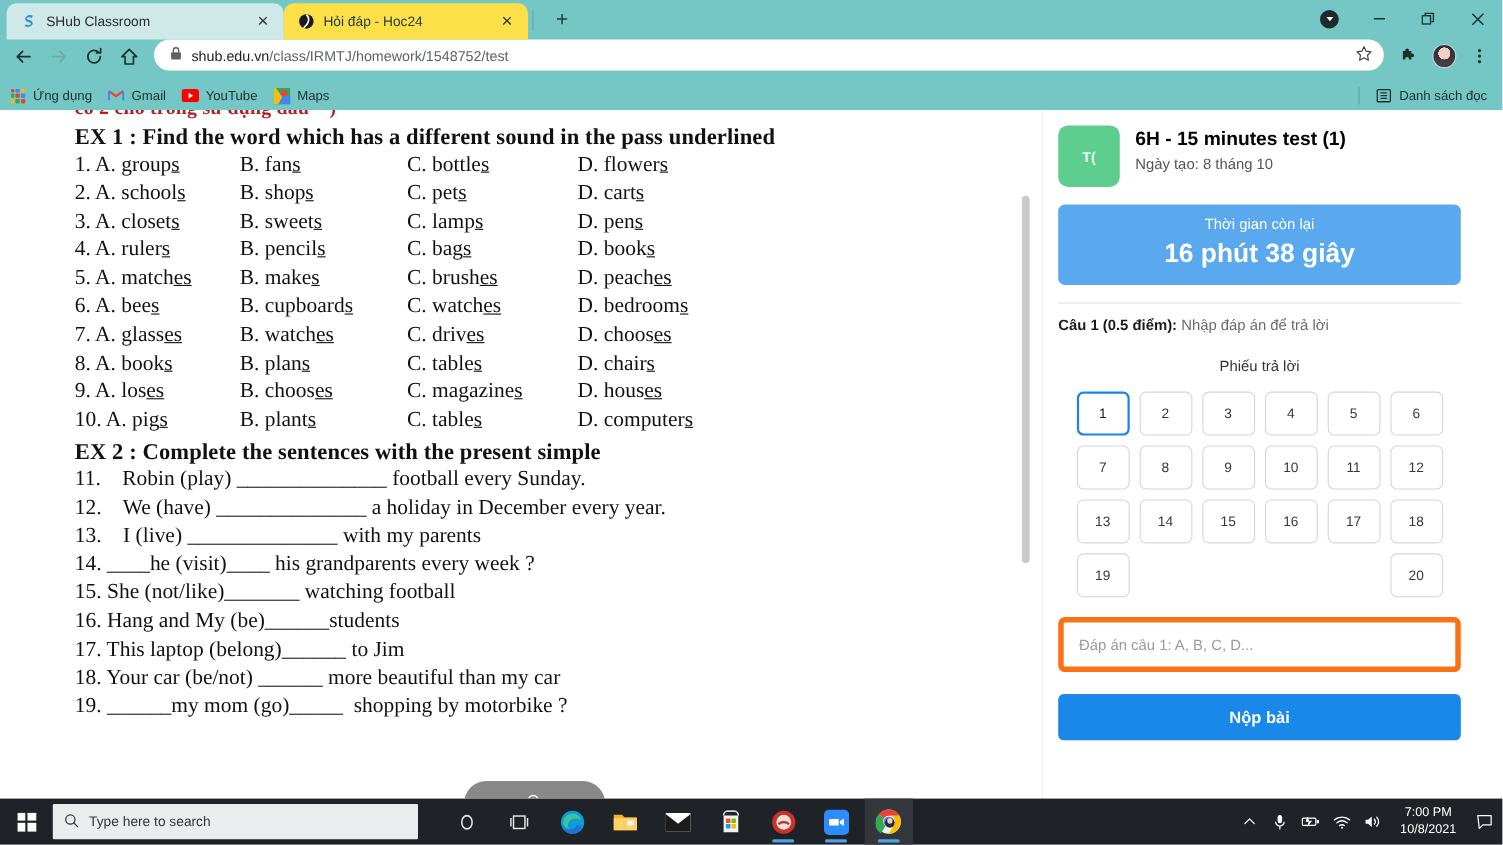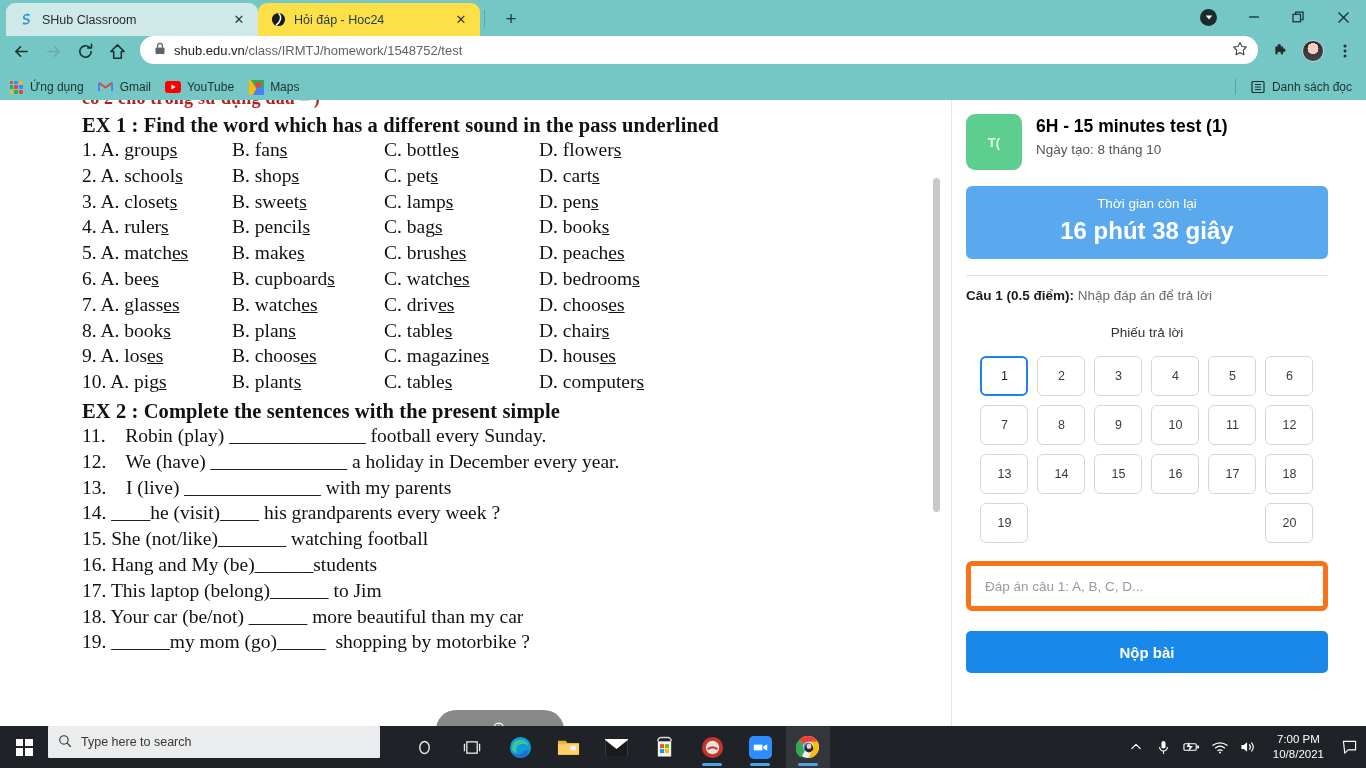--- a/index.html
+++ b/index.html
@@ -54,21 +54,21 @@
   .bookmarks { height: 26px; display: flex; align-items: center; padding: 0 8px; gap: 14px; font-size: 12px; color: #1f2f2f; }
   .bm { display: flex; align-items: center; gap: 6px; }
   .bm-ico { width: 16px; height: 16px; display: flex; align-items: center; justify-content: center; }
   .readlist { margin-left: auto; display: flex; align-items: center; gap: 6px; padding-right: 6px; }
   .readsep { width: 1px; height: 16px; background: #53a6a5; margin-right: 8px; }
 
   .grid9 { width: 13px; height: 13px; display: grid; grid-template-columns: repeat(3,1fr); grid-template-rows: repeat(3,1fr); gap: 1px; }
   .grid9 i { display: block; border-radius: 1px; }
 
   
-  .viewport { width: 1366px; height: 626px; display: flex; background: #fff; position: relative; padding-left: 14px; }
+  .viewport { width: 1366px; height: 626px; display: flex; background: #fff; position: relative; }
 
   
   .docpane { width: 948px; height: 626px; position: relative; overflow: hidden; background: #fff; }
   .doc {
     position: absolute; left: 68px; top: -12px; width: 760px;
     font-family: "Liberation Serif", serif; color: #111;
   }
   .redline { color: #b41f1f; font-weight: bold; font-size: 18px; letter-spacing: .2px; }
   .exhead { font-weight: bold; font-size: 20.5px; margin-top: 5px; letter-spacing: .1px; }
   .qrow { display: flex; font-size: 19.5px; line-height: 25.8px; white-space: pre; }
@@ -129,21 +129,21 @@
     display: flex; align-items: center; padding: 0 14px;
     font-size: 13.5px; color: #9a9a9a;
   }
   .submit {
     margin-top: 20px; height: 42px; background: #1a88e8; border-radius: 5px;
     display: flex; align-items: center; justify-content: center;
     color: #fff; font-size: 15px; font-weight: bold;
   }
 
   
-  .taskbar { width: 1366px; height: 42px; background: #1f2226; display: flex; align-items: flex-start; position: relative; }
+  .taskbar { width: 1366px; height: 42px; background: #1f2226; display: flex; align-items: center; position: relative; }
   .startbtn { width: 48px; height: 42px; display: flex; align-items: center; justify-content: center; }
   .winlogo { width: 17px; height: 17px; display: grid; grid-template-columns: 1fr 1fr; grid-template-rows: 1fr 1fr; gap: 2px; }
   .winlogo i { background: #fff; display: block; }
   .searchbox {
     width: 332px; height: 32px; background: #ebeced; border-radius: 1px;
     display: flex; align-items: center; gap: 9px; padding: 0 10px;
     font-size: 12.5px; color: #363636;
   }
   .tbicons { display: flex; align-items: center; gap: 4px; margin-left: 22px; }
   .tbi { width: 44px; height: 42px; display: flex; align-items: center; justify-content: center; position: relative; }

